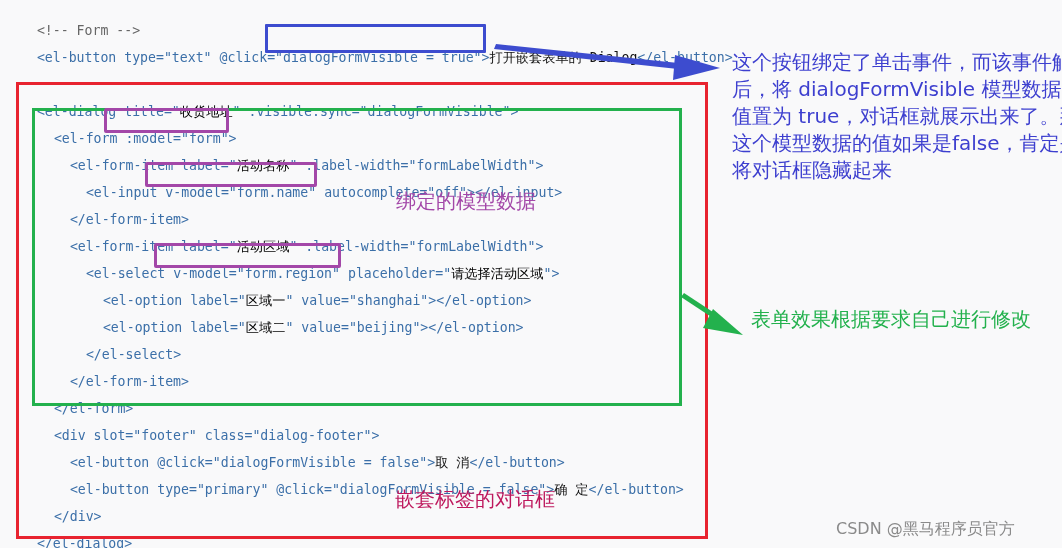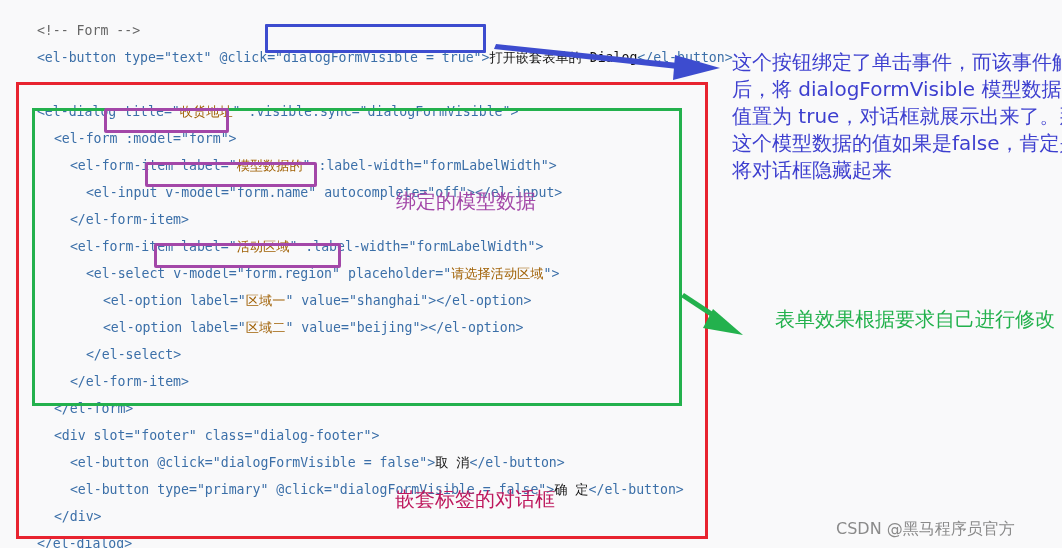--- a/index.html
+++ b/index.html
@@ -17,21 +17,21 @@
     .code-line {
       position: absolute;
       white-space: pre;
       font-family: "DejaVu Sans Mono", "Liberation Mono", monospace;
       font-size: 13.2px;
       line-height: 18px;
       color: #3b6fa8;
       letter-spacing: 0px;
     }
     .code-line .cn {
-      color: #a16207;
+      color: #000000;
       text-align: center;
     }
     .code-line .txt {
       color: #111111;
     }
     .comment {
       color: #666666;
     }
     .box {
       position: absolute;
@@ -78,21 +78,21 @@
 
 <div class="code-line" style="left:21px; top:85px;">
   <span>&lt;el-dialog title="</span><span class="cn">收货地址</span><span>" :visible.sync="dialogFormVisible"&gt;</span>
 </div>
 
 <div class="code-line" style="left:38px; top:112px;">
   <span>&lt;el-form</span> <span>:model="form"&gt;</span>
 </div>
 
 <div class="code-line" style="left:54px; top:139px;">
-  <span>&lt;el-form-item label="</span><span class="cn">模型数据的</span><span>" :label-width="formLabelWidth"&gt;</span>
+  <span>&lt;el-form-item label="</span><span class="cn">活动名称</span><span>" :label-width="formLabelWidth"&gt;</span>
 </div>
 
 <div class="code-line" style="left:70px; top:166px;">
   <span>&lt;el-input</span> <span>v-model="form.name"</span> <span>autocomplete="off"&gt;&lt;/el-input&gt;</span>
 </div>
 
 <div class="code-line" style="left:54px; top:193px;">
   <span>&lt;/el-form-item&gt;</span>
 </div>
 
@@ -161,16 +161,16 @@
     <path d="M713 309 L743 335 L703 328 Z" fill="#23b14d"></path>
   </g>
 </svg>
 
 <div class="note note-blue" style="left:732px; top:49px;">这个按钮绑定了单击事件，而该事件触发
 后，将 dialogFormVisible 模型数据的
 值置为 true，对话框就展示出来了。那
 这个模型数据的值如果是false，肯定是
 将对话框隐藏起来</div>
 <div class="note note-purple" style="left:360px; top:188px;margin-left:36px;">绑定的模型数据</div>
-<div class="note note-green" style="left:751px; top:306px;margin-left:24px;">表单效果根据要求自己进行修改</div>
+<div class="note note-green" style="left:751px; top:306px;">表单效果根据要求自己进行修改</div>
 <div class="note note-red" style="left:395px; top:486px;">嵌套标签的对话框</div>
 
 <div class="watermark" style="left:836px; top:519px;">CSDN @黑马程序员官方</div>
 
 </body></html>

